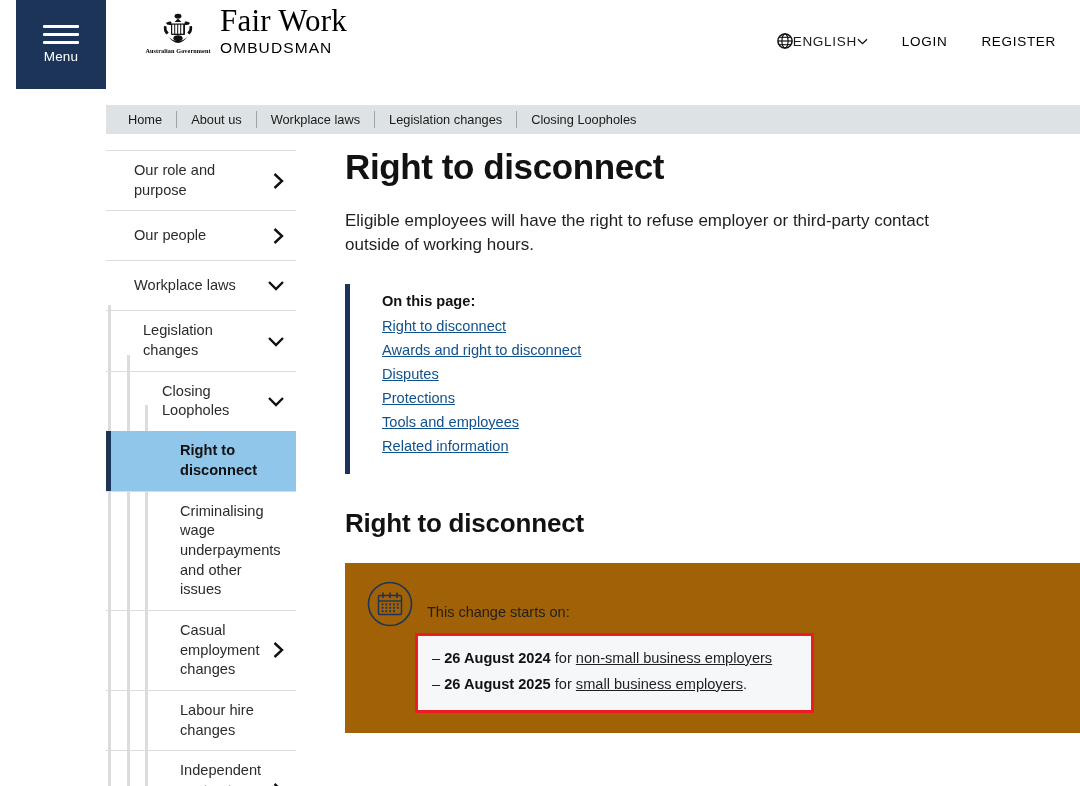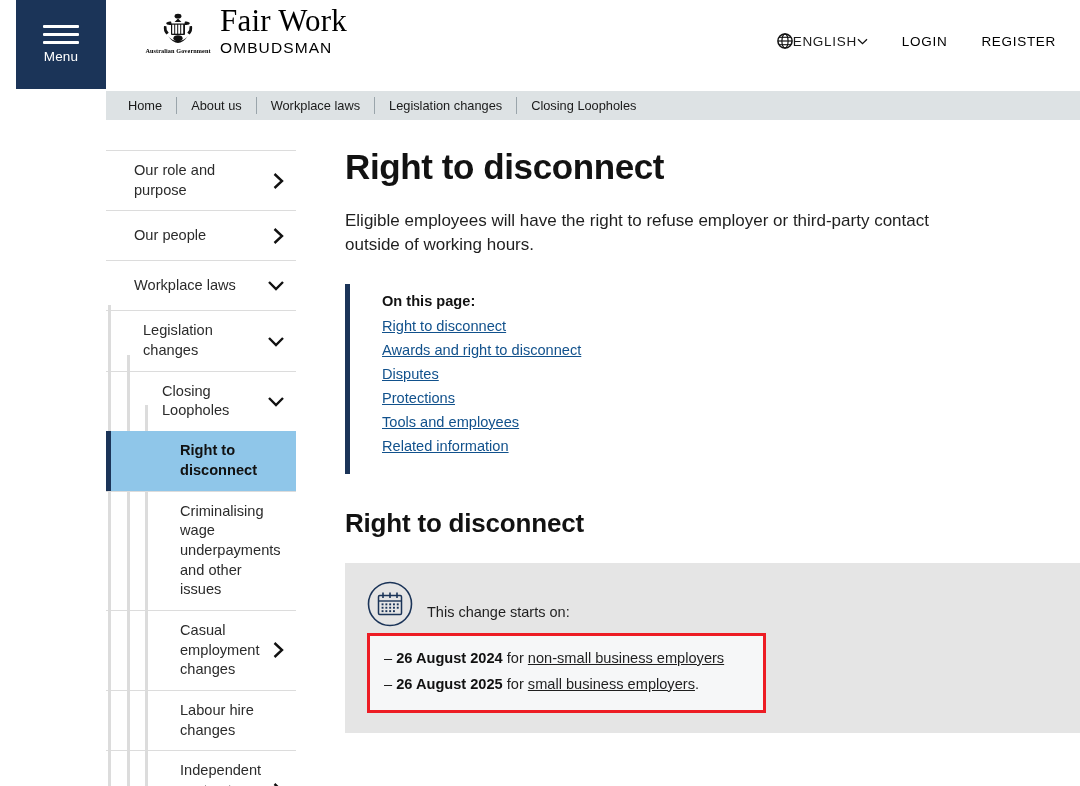--- a/index.html
+++ b/index.html
@@ -118,21 +118,21 @@
     letter-spacing: .7px;
     color: #000000;
     text-decoration: none;
     cursor: pointer;
   }
 
   
   .breadnav {
     position: absolute;
     left: 106px;
-    top: 91px;
+    top: 105px;
     width: 974px;
     height: 29px;
     background: #dde2e4;
     display: flex;
     align-items: center;
     font-size: 12.8px;
   }
   .breadnav a {
     color: #1a1a1a;
     text-decoration: none;
@@ -273,21 +273,21 @@
   .section-h2 {
     margin-top: 34px;
     font-size: 26px;
     font-weight: bold;
     color: #121212;
     letter-spacing: -.2px;
   }
 
   .infobox {
     margin-top: 24px;
-    background: #e5e5e5;
+    background: #a16207;
     padding: 18px 22px 20px 22px;
     position: relative;
   }
   .infobox-head {
     display: flex;
     align-items: center;
     gap: 14px;
   }
   .cal-icon { flex: 0 0 auto; display: block; }
   .infobox-head .txt {
@@ -295,20 +295,21 @@
     color: #1f1f1f;
     padding-top: 16px;
   }
 
   .redbox {
     margin-top: 6px;
     border: 3px solid #ed1c24;
     background: #f6f7f8;
     padding: 10px 14px 12px 14px;
     width: 399px;
+    margin-left: 48px;
   }
   .redrow {
     font-size: 14.6px;
     color: #1f1f1f;
     line-height: 1.5;
     padding: 2px 0;
     white-space: nowrap;
   }
   .redrow .dash { color: #1f1f1f; }
   .redrow b { font-weight: bold; color: #111; }

